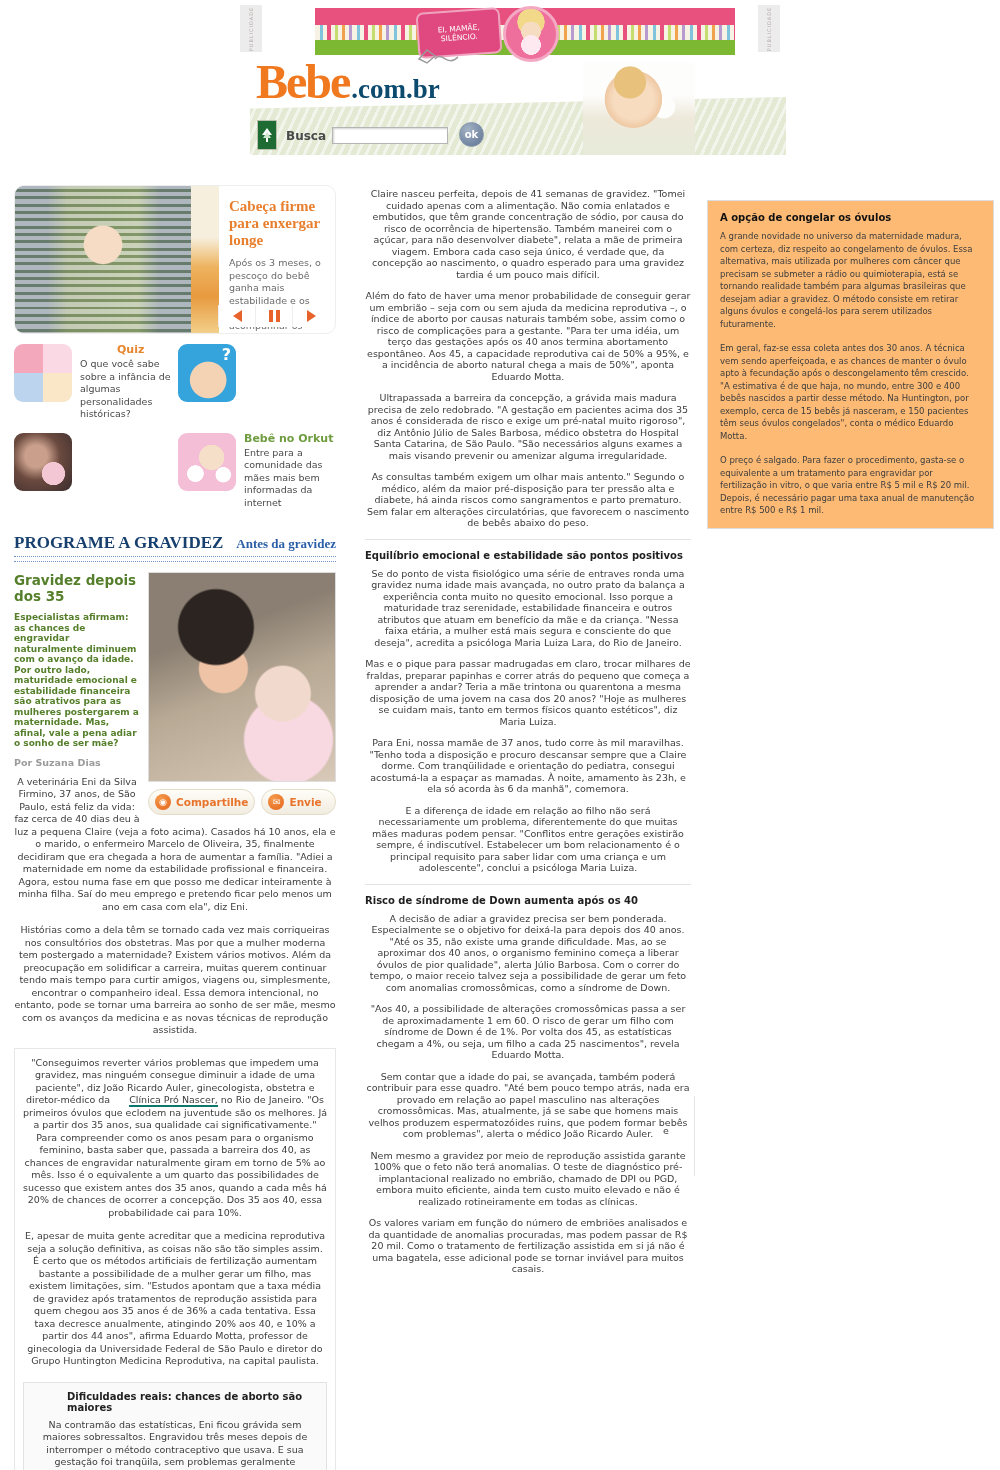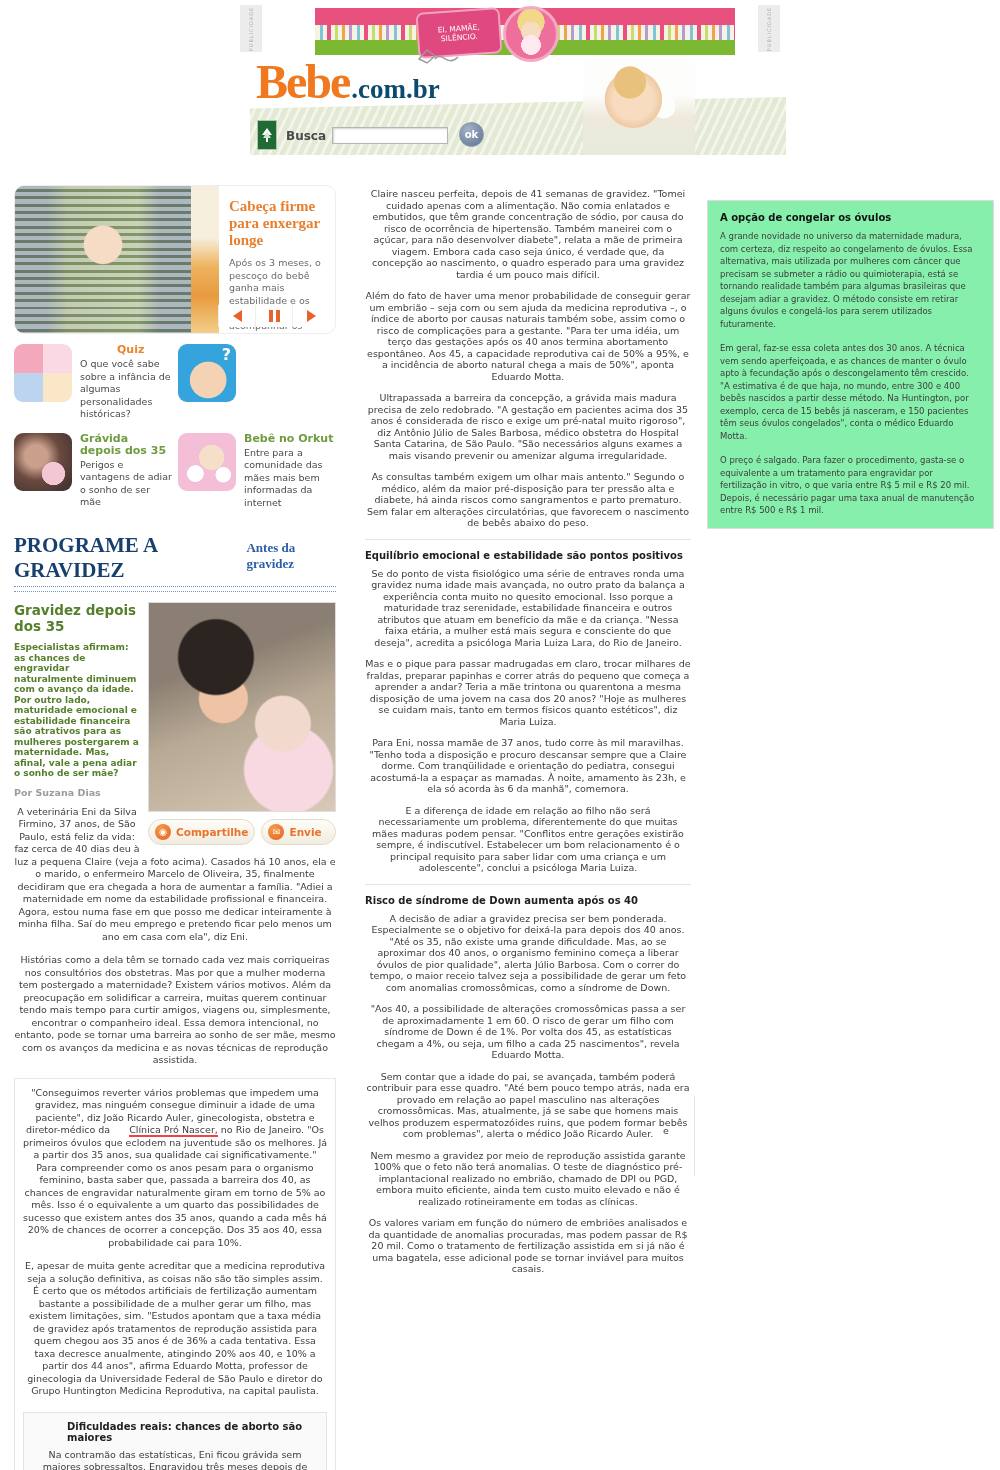--- a/index.html
+++ b/index.html
@@ -86,21 +86,21 @@
   .thumb-tira{background:radial-gradient(circle at 52% 62%,#f3d3b3 0 38%,#35a3dc 40%);}
   .thumb-tira::after{content:"?";position:absolute;right:5px;top:1px;color:#fff;font-weight:bold;font-size:16px;}
   .thumb-g35{background:radial-gradient(circle at 68% 70%,#f4c7d4 0 20%,rgba(0,0,0,0) 21%),
              radial-gradient(circle at 38% 40%,#caa08c 0 22%,#6b4a3f 48%,#3a2d2e 100%);}
   .thumb-orkut{background:radial-gradient(circle at 58% 42%,#f6dfc9 0 26%,rgba(0,0,0,0) 27%),
                radial-gradient(circle at 30% 70%,#fff 0 14%,rgba(0,0,0,0) 15%),
                radial-gradient(circle at 78% 72%,#fff 0 12%,rgba(0,0,0,0) 13%),#f3bed6;}
   
   .section-bar{display:flex;justify-content:space-between;align-items:baseline;margin-top:12px;
                font-family:"Liberation Serif",serif;font-weight:bold;}
-  .sb-title{font-size:21px;color:#17406f;margin:0;}
+  .sb-title{font-size:17px;color:#17406f;margin:0;}
   .sb-link{font-size:13px;color:#2a5fa8;cursor:pointer;}
   .dotted{height:4px;border-top:1px dotted #7096c6;border-bottom:1px dotted #7096c6;margin-top:3px;}
   
   .article{margin-top:10px;}
   .art-right{float:right;width:188px;margin-left:8px;}
   .art-photo{width:186px;height:208px;border:1px solid #ddd;
      background:radial-gradient(circle at 36% 26%,#2c2420 0 19%,rgba(0,0,0,0) 20%),
                 radial-gradient(circle at 40% 46%,#eec3a6 0 15%,rgba(0,0,0,0) 16%),
                 radial-gradient(circle at 72% 58%,#f2d9cd 0 15%,rgba(0,0,0,0) 16%),
                 radial-gradient(circle at 75% 80%,#f8d9e2 0 20%,rgba(0,0,0,0) 21%),
@@ -113,27 +113,27 @@
      display:flex;align-items:center;justify-content:center;}
   .share-label{font-weight:bold;font-size:10.5px;color:#e8742c;}
   .art-title{font-size:13.5px;font-weight:bold;color:#557f2b;line-height:16px;margin:0;}
   .art-lead{margin:8px 0 0;font-size:9px;font-weight:bold;color:#557f2b;line-height:10.5px;}
   .art-byline{margin:8px 0;font-size:9.5px;font-weight:bold;color:#9b9b9b;}
   p.body{font-size:9.5px;color:#3d3d3d;line-height:12.5px;margin:0 0 11px;text-align:center;}
   .col-mid p.body{line-height:11.5px;margin:0 0 10px;}
   .box-outer{border:1px solid #e7e7e7;padding:8px 8px 0;margin-top:2px;}
   .box-inner{background:#fafafa;border:1px solid #e3e3e3;padding:8px 9px;margin:14px 0 0;}
   .box-inner h4{font-size:10px;margin:0 0 6px;color:#1f1f1f;padding-left:34px;}
-  .red-link{border-bottom:2px solid #ef4444;cursor:pointer;margin-left:16px;}
+  .red-link{border-bottom:2px solid #0f766e;cursor:pointer;margin-left:16px;}
   .mid-rule{border-top:1px solid #e4e4e4;margin:4px 0 10px;}
   .mid-sub{font-size:10px;font-weight:bold;color:#1f1f1f;margin:0 0 7px;}
   .stray-e{position:absolute;left:663px;top:1125px;font-size:9.5px;color:#3d3d3d;}
   .mid-divider{position:absolute;left:694px;top:1096px;width:1px;height:80px;background:#e4e4e4;}
   
-  .side-box{background:#86efac;border:1px solid #ddd;padding:11px 12px;}
+  .side-box{background:#fdba74;border:1px solid #ddd;padding:11px 12px;}
   .side-title{font-size:10px;font-weight:bold;margin:0 0 7px;color:#111;}
   .side-box p{font-size:8.5px;color:#3d3d3d;line-height:12.5px;margin:0 0 12px;}
   .side-box p:last-child{margin-bottom:0;}
 </style>
 </head>
 <body>
 
 <div class="pub-strip pub-left">
     <span>PUBLICIDADE</span>
   </div>
@@ -201,24 +201,20 @@
       <div class="t-body">
           <h4 class="t-title">Quiz</h4>
       <div class="t-text">O que você sabe sobre a infância de algumas personalidades históricas?</div>
         </div>
     </div>
     <div class="teaser">
       <div class="thumb thumb-tira"></div>
     </div>
     <div class="teaser">
       <div class="thumb thumb-g35"></div>
-      <div class="t-body">
-          <h4 class="t-title">Grávida depois dos 35</h4>
-      <div class="t-text">Perigos e vantagens de adiar o sonho de ser mãe</div>
-        </div>
     </div>
     <div class="teaser">
       <div class="thumb thumb-orkut"></div>
       <div class="t-body">
           <h4 class="t-title">Bebê no Orkut</h4>
       <div class="t-text">Entre para a comunidade das mães mais bem informadas da internet</div>
         </div>
     </div>
   </div>
 

